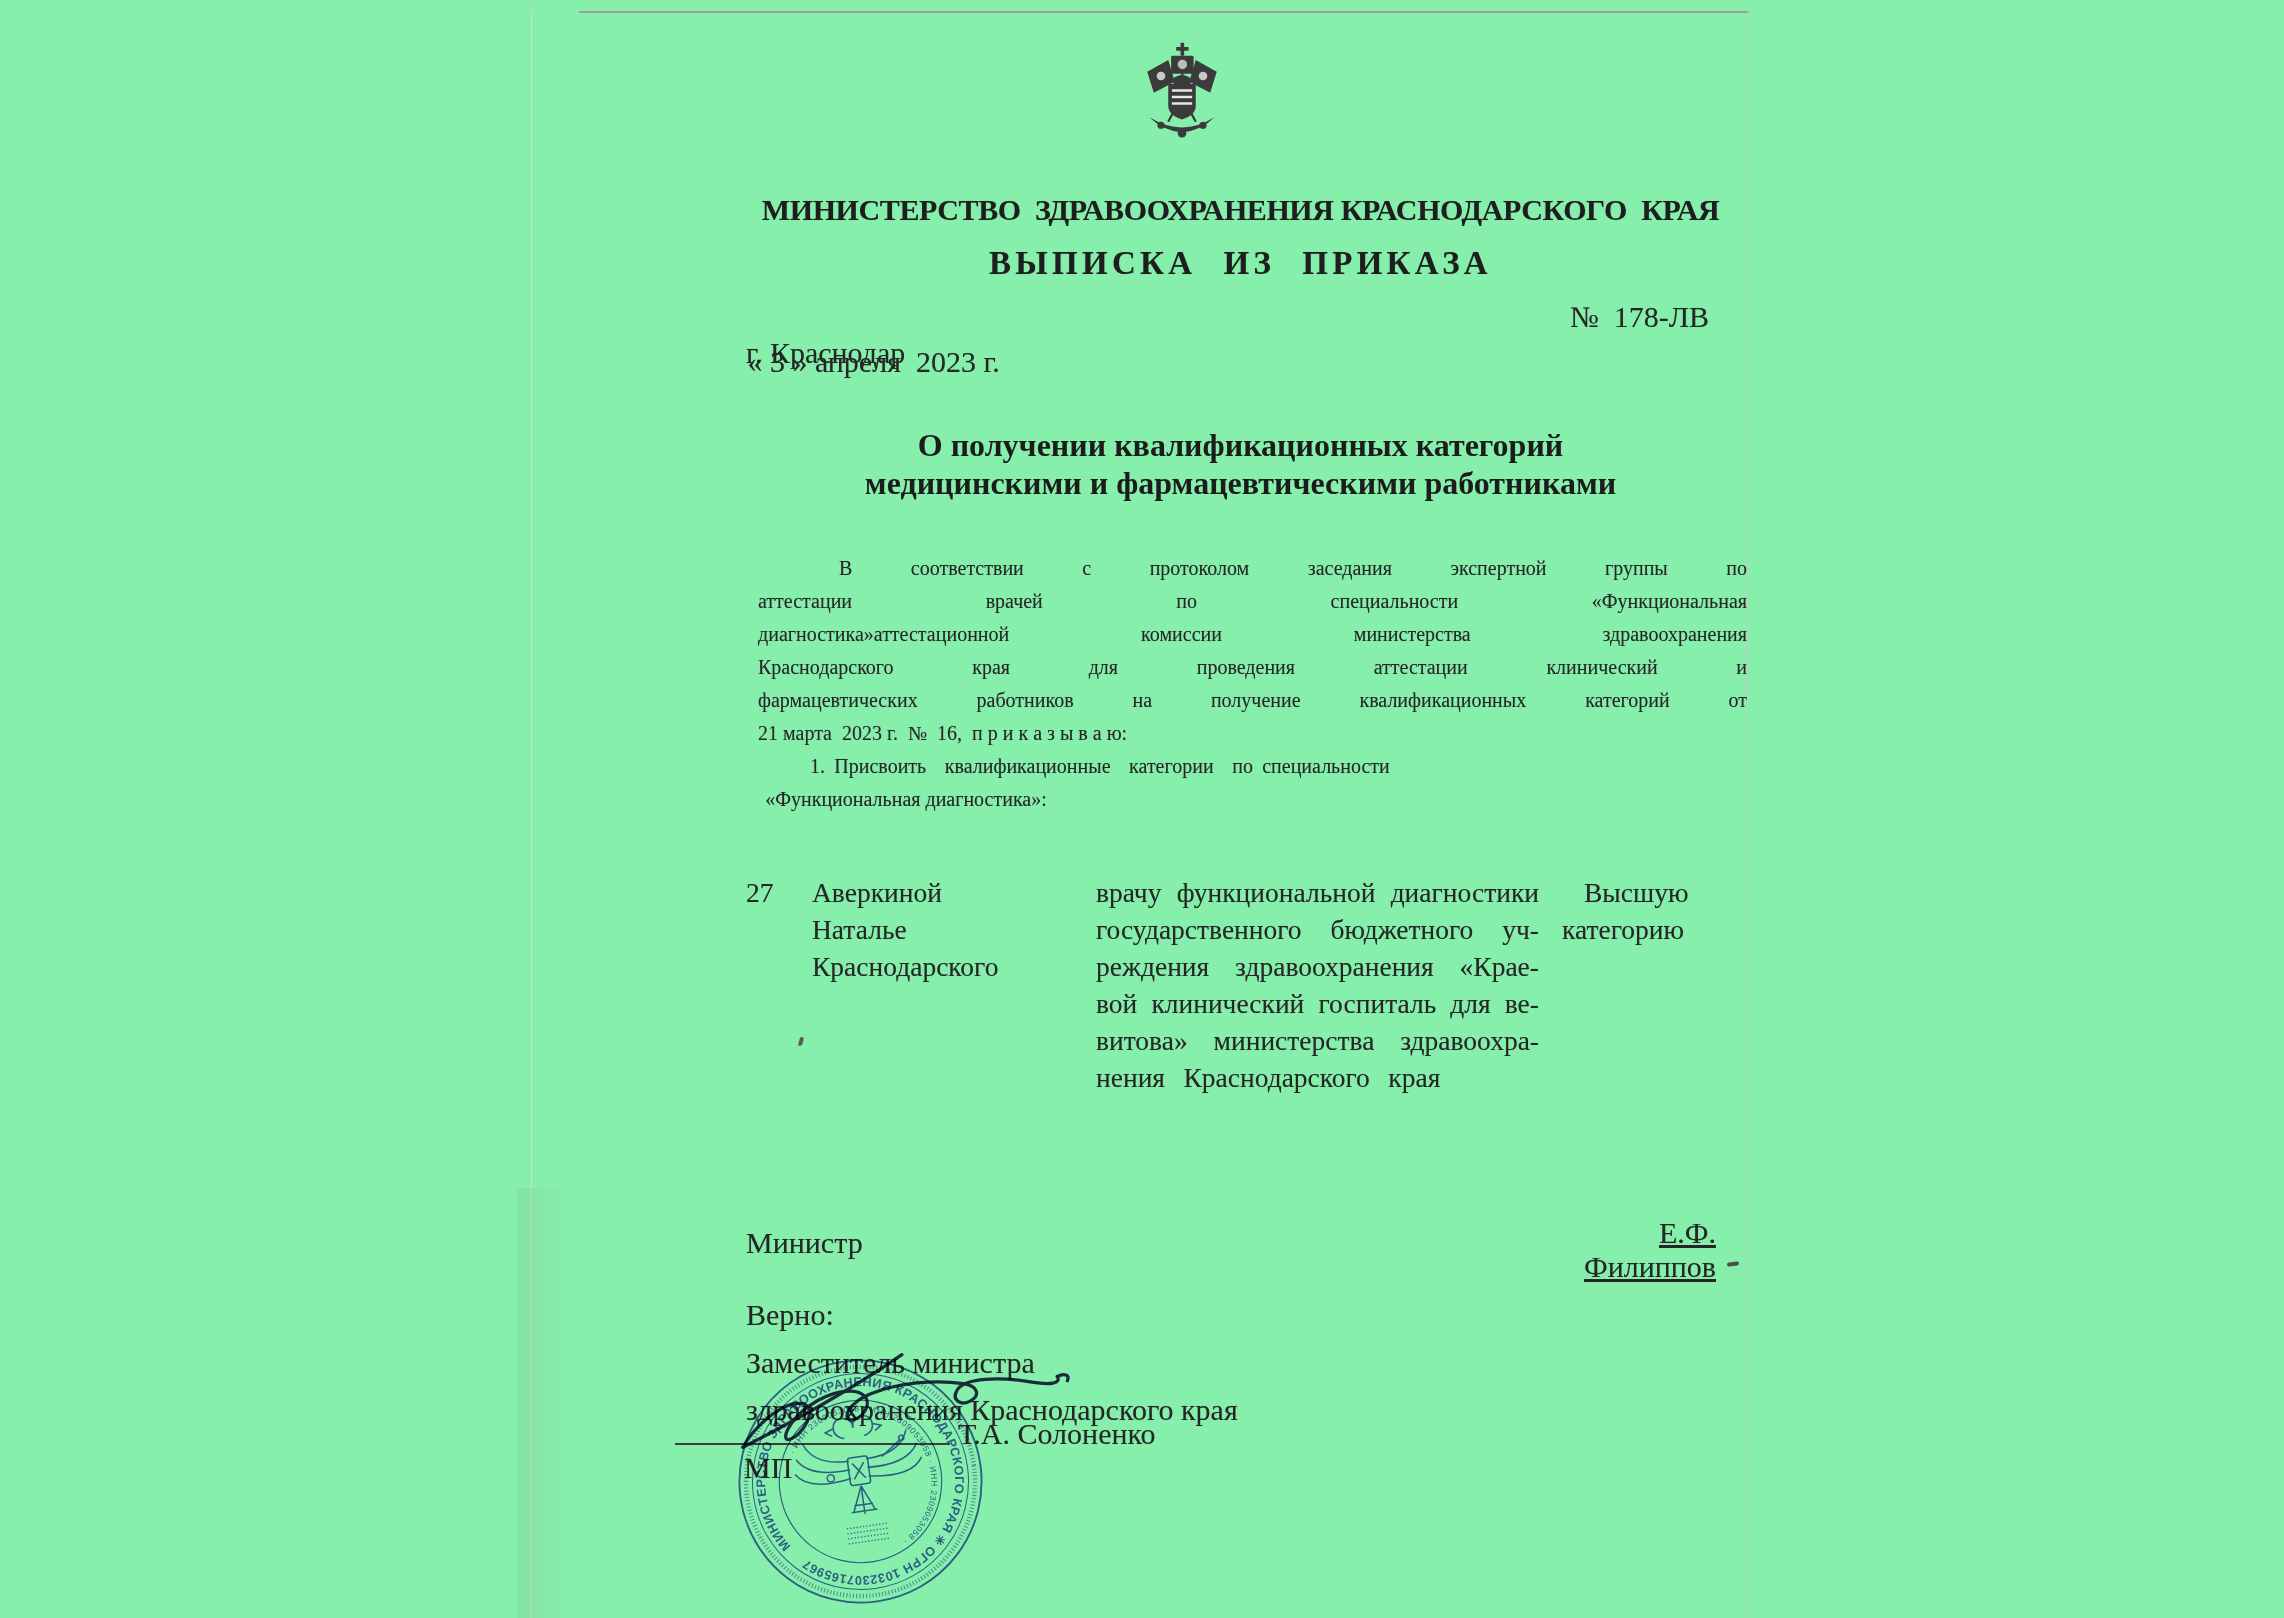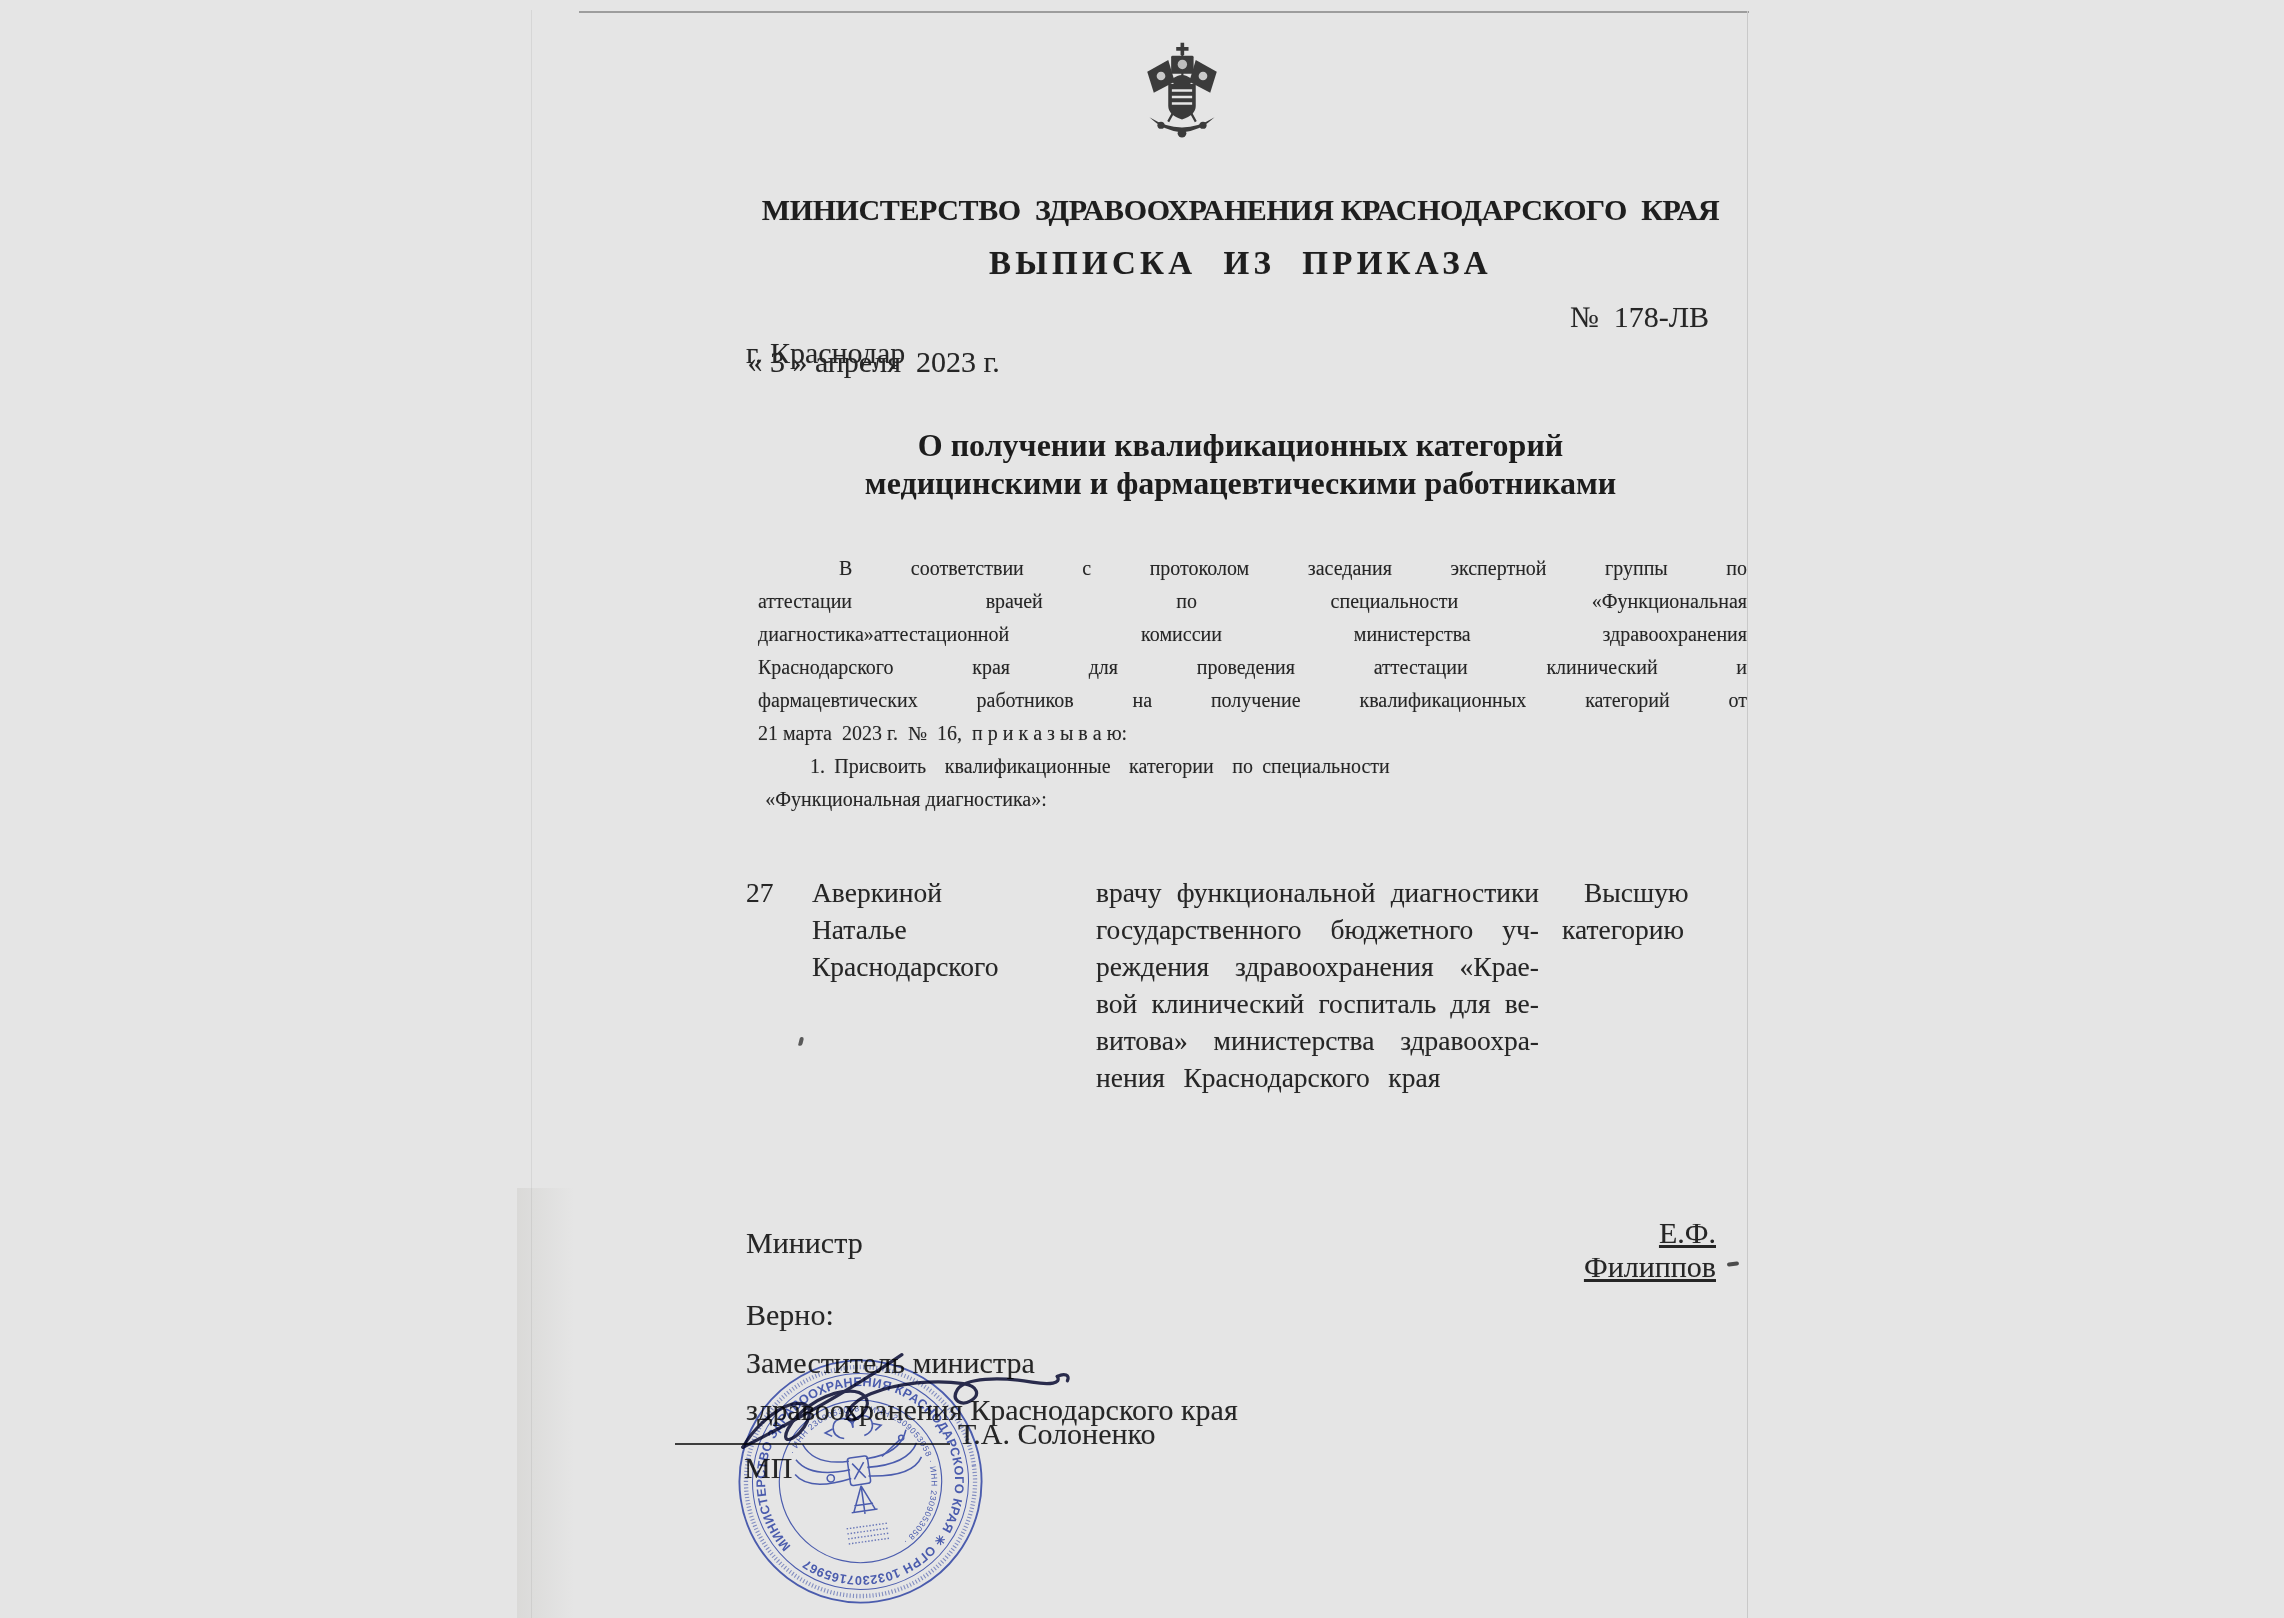--- a/index.html
+++ b/index.html
@@ -1,17 +1,17 @@
 <!DOCTYPE html>
 <html style="font-size:11.6px"><head>
 <meta charset="utf-8">
 <style>
   html,body{margin:0;padding:0;background:#ffffff;}
   .canvas{
-    position:relative;width:2284px;height:1618px;background:#e5e5e5;overflow:hidden;
+    position:relative;width:2284px;height:1618px;background:#86efac;overflow:hidden;
     font-family:"Liberation Serif","DejaVu Serif",serif;color:#262626;
   }
   .abs{position:absolute;}
   .ink{text-shadow:0 0 0.7px rgba(40,40,40,.28);}
   
   .edge-left{left:531px;top:10px;width:1.4px;height:1608px;background:#d6d6d6;}
   .edge-top{left:579px;top:11px;width:1170px;height:2.2px;background:#9d9d9d;}
   .edge-right{left:1747px;top:11px;width:1.4px;height:1607px;background:#c9c9c9;}
   .edge-shadow{left:517px;top:1188px;width:57px;height:430px;
     background:linear-gradient(to right, rgba(120,115,100,.10), rgba(120,115,100,0));}

